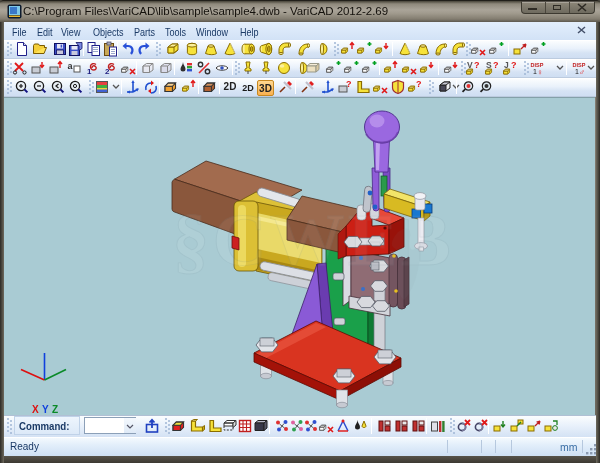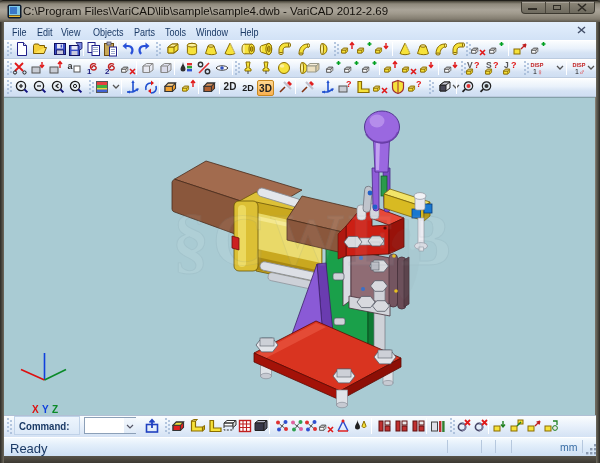--- a/index.html
+++ b/index.html
@@ -893,21 +893,21 @@
       <circle cx="5" cy="3" r="1" fill="#9fb6d4"></circle>
       <circle cx="2" cy="5" r="1" fill="#9fb6d4"></circle>
       <circle cx="5" cy="7" r="1" fill="#9fb6d4"></circle>
       <circle cx="2" cy="9" r="1" fill="#9fb6d4"></circle>
       <circle cx="5" cy="11" r="1" fill="#9fb6d4"></circle>
       <circle cx="2" cy="13" r="1" fill="#9fb6d4"></circle>
       <circle cx="5" cy="15" r="1" fill="#9fb6d4"></circle>
     </svg>
     <div style="position:absolute;left:488px;top:418px;width:1px;height:16px;background:#aabdd6;border-right:1px solid #fff"></div>
     <div class="abs" style="left:4px;top:437px;width:592px;height:19px;background:linear-gradient(180deg,#f4f9fe 0%,#e2eefa 40%,#cee0f4 100%);border-top:1px solid #fff"></div>
-    <div class="abs" style="left:10px;top:441px;font-size:13px;color:#1b3a66">Ready</div>
+    <div class="abs" style="left:10px;top:441px;font-size:10px;color:#1b3a66">Ready</div>
     <div class="abs" style="left:447px;top:440px;width:1px;height:13px;background:#b6c8de"></div>
     <div class="abs" style="left:481px;top:440px;width:1px;height:13px;background:#b6c8de"></div>
     <div class="abs" style="left:495px;top:440px;width:1px;height:13px;background:#b6c8de"></div>
     <div class="abs" style="left:511px;top:440px;width:1px;height:13px;background:#b6c8de"></div>
     <div class="abs" style="left:560px;top:441px;font-size:10.5px;color:#3a6ea5">mm</div>
     <div class="abs" style="left:582px;top:440px;width:1px;height:13px;background:#b6c8de"></div>
     <svg style="position:absolute;left:585px;top:443px" width="13" height="13" viewBox="0 0 13 13">
       <rect x="9" y="9" width="2.4" height="2.4" fill="#8a9ab0"></rect>
       <rect x="9" y="5" width="2.4" height="2.4" fill="#8a9ab0"></rect>
       <rect x="5" y="9" width="2.4" height="2.4" fill="#8a9ab0"></rect>

